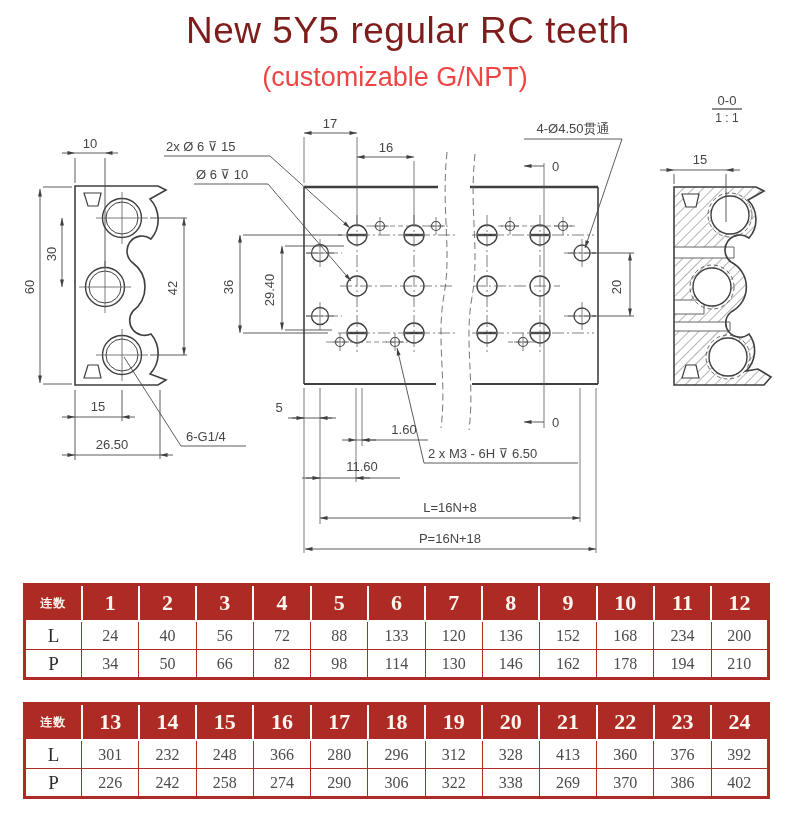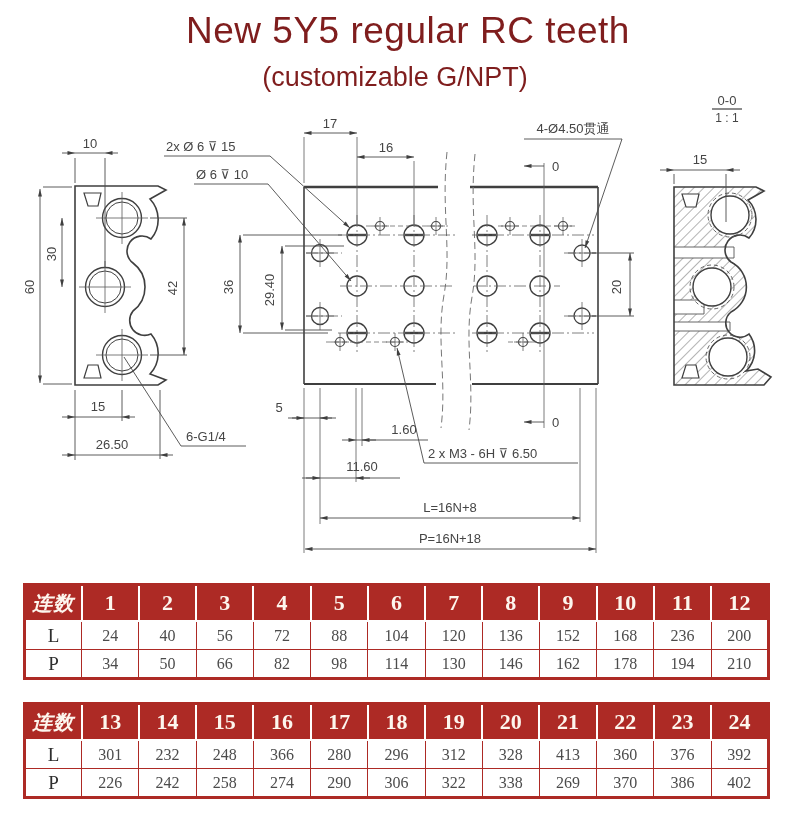--- a/index.html
+++ b/index.html
@@ -6,40 +6,40 @@
   body{
     width:790px;height:820px;position:relative;background:#ffffff;
     font-family:"Liberation Sans","DejaVu Sans",sans-serif;overflow:hidden;
   }
   .page-title{
     position:absolute;top:10px;left:13px;width:790px;text-align:center;
     font-size:37px;color:#7f1d1d;font-weight:500;letter-spacing:.5px;
   }
   .page-subtitle{
     position:absolute;top:62px;left:0;width:790px;text-align:center;
-    font-size:27px;color:#7f1d1d;font-weight:400;
+    font-size:27px;color:#ef4444;font-weight:400;
   }
   svg.drawing{position:absolute;top:0;left:0;}
   svg .dt{font-family:"Liberation Sans","DejaVu Sans",sans-serif;font-size:13px;fill:#454545;}
   svg .dts{font-size:12px;}
   svg .mid{text-anchor:middle;}
   
   .tbl-wrap{position:absolute;left:23px;width:747px;}
   .tbl-wrap.t1{top:583px;}
   .tbl-wrap.t2{top:702px;}
   table.dim-table{
     border-collapse:collapse;table-layout:fixed;width:747px;
     font-family:"Liberation Serif","DejaVu Serif",serif;
   }
   table.dim-table{border:3px solid #ad2a25;}
   table.dim-table th.head{
     background:#ad2a25;color:#fdf6ee;border:2px solid #ffffff;
     font-size:22px;font-weight:bold;height:34px;padding:0;text-align:center;
   }
-  table.dim-table th.corner{font-size:20px;letter-spacing:1px;font-style:italic;}
+  table.dim-table th.corner{font-size:12px;letter-spacing:1px;}
   table.dim-table td, table.dim-table th.rowlab{
     border:1.5px solid #ad2a25;background:#fff;text-align:center;
     height:27px;padding:0;
   }
   table.dim-table th.rowlab{font-size:19px;font-weight:400;color:#2e2e2e;}
   table.dim-table td{font-size:16px;color:#4c4c4c;}
 </style>
 </head>
 <body>
 
@@ -340,26 +340,26 @@
         </tr>
       </thead>
       <tbody>
         <tr>
           <th class="rowlab">L</th>
           <td class="">24</td>
           <td class="">40</td>
           <td class="">56</td>
           <td class="">72</td>
           <td class="">88</td>
-          <td class="">104</td>
+          <td class="">133</td>
           <td class="">120</td>
           <td class="">136</td>
           <td class="">152</td>
           <td class="">168</td>
-          <td class="">236</td>
+          <td class="">234</td>
           <td class="">200</td>
         </tr>
         <tr>
           <th class="rowlab">P</th>
           <td class="">34</td>
           <td class="">50</td>
           <td class="">66</td>
           <td class="">82</td>
           <td class="">98</td>
           <td class="">114</td>

